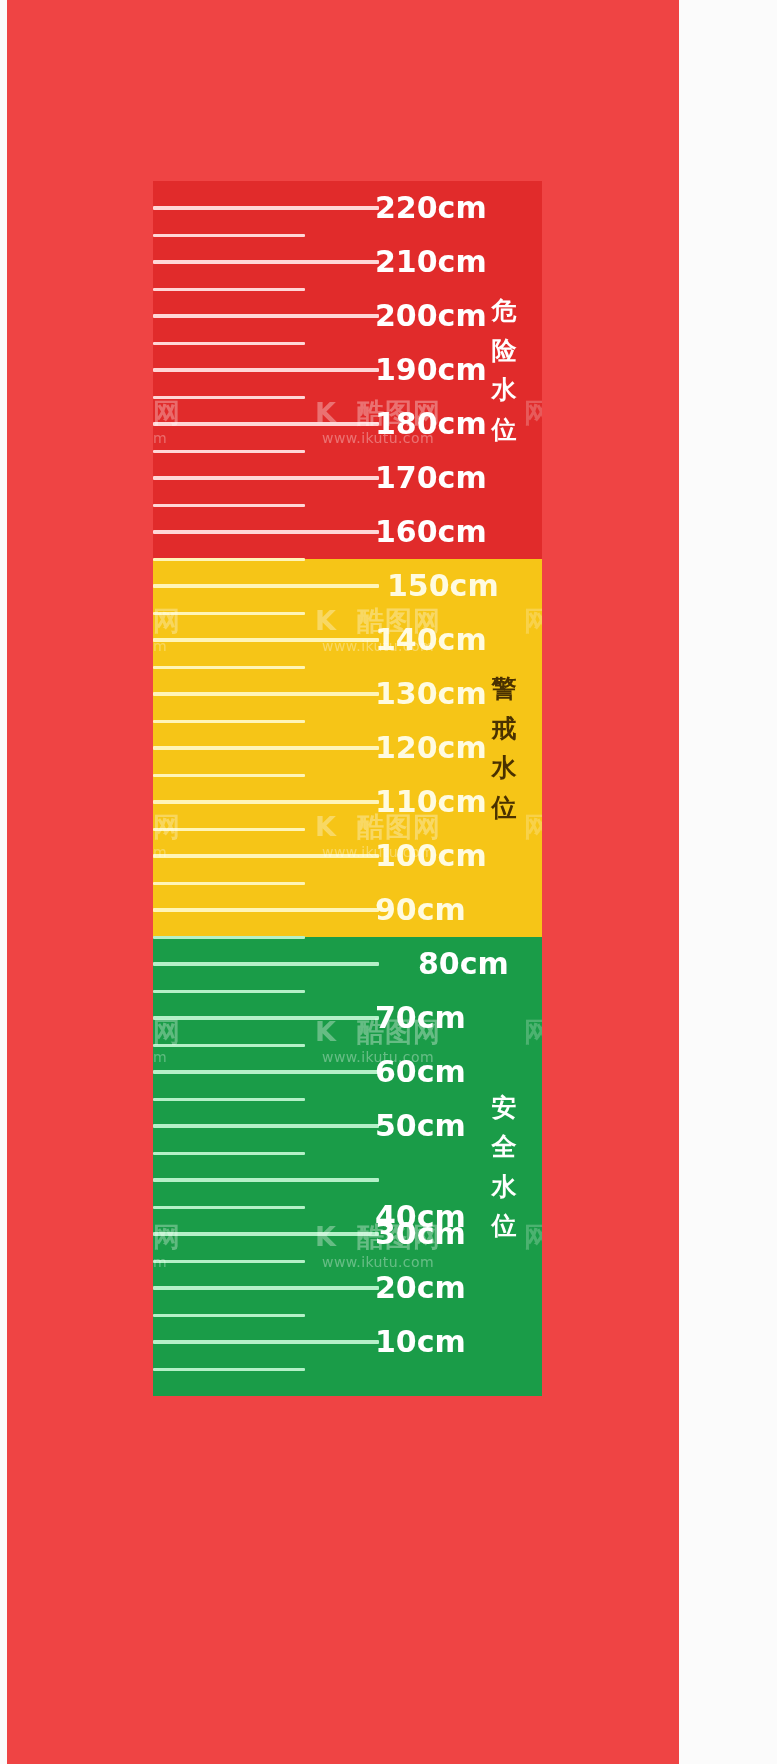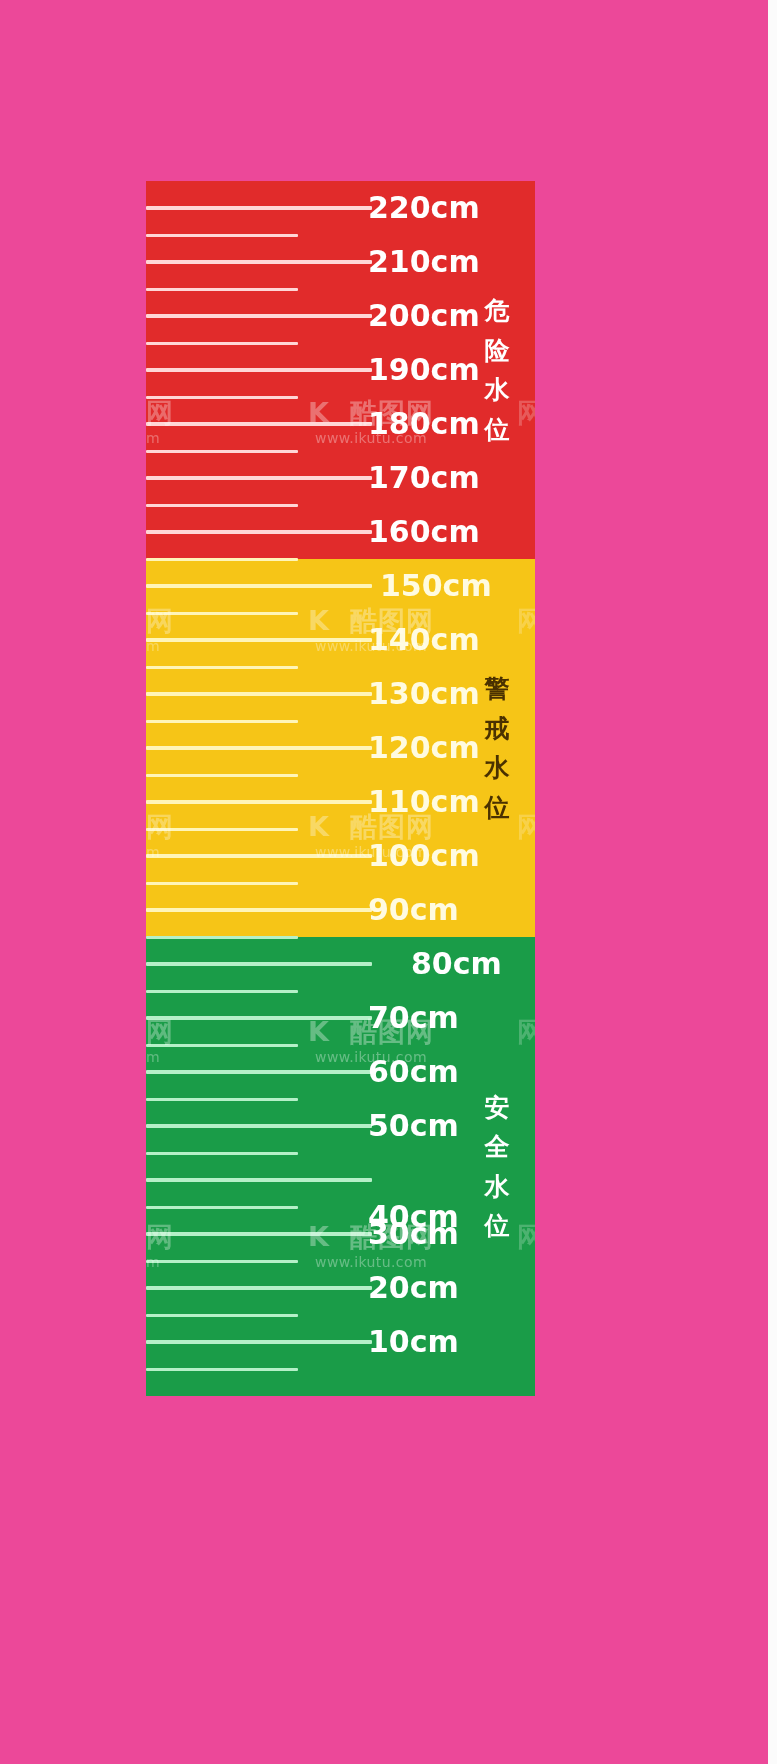--- a/index.html
+++ b/index.html
@@ -3,21 +3,21 @@
 <meta charset="utf-8">
 <style>
   html,body{margin:0;padding:0;}
   body{
     width:777px;height:1764px;
     background:#fbfbfb;
     font-family:"Liberation Sans","DejaVu Sans",sans-serif;
     overflow:hidden;
     position:relative;
   }
-  #stage{position:absolute;left:0;top:0;width:768px;height:1764px;background:#ec4899;}
+  #stage{position:absolute;left:7px;top:0;width:672px;height:1764px;background:#ef4444;}
 
   
   #board{
     position:absolute;
     left:146px; top:181px;
     width:389px; height:1215px;
     overflow:hidden;
   }
   .band{position:absolute;left:0;width:100%;}
   .band.red{background:#e12b2b;}

